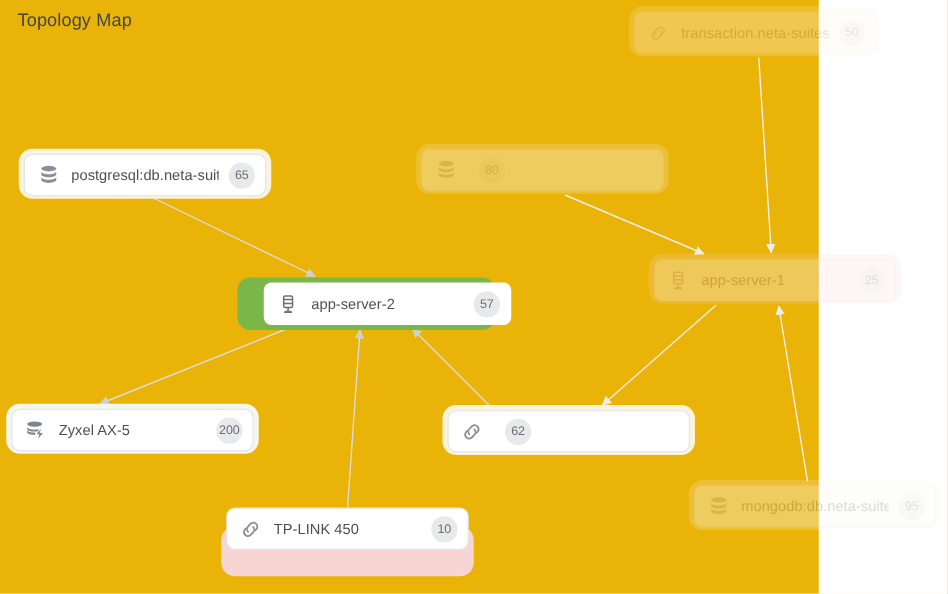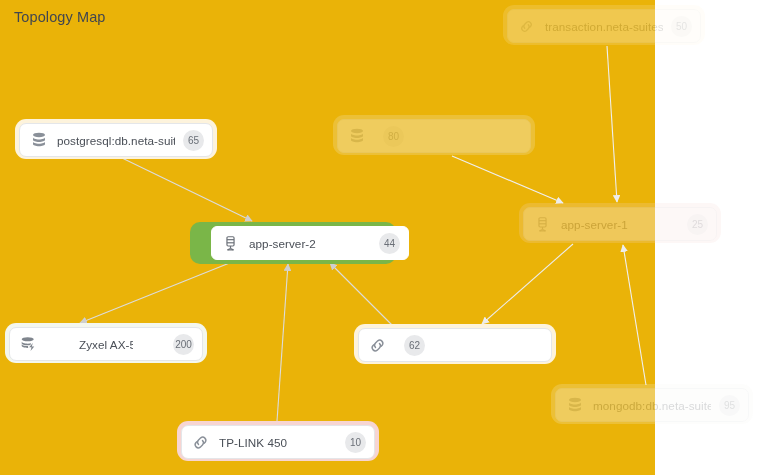--- a/index.html
+++ b/index.html
@@ -181,25 +181,25 @@
         <rect x="7" y="2.5" width="10" height="13" rx="1.6"></rect>
         <line x1="7" y1="6.6" x2="17" y2="6.6"></line>
         <line x1="7" y1="11" x2="17" y2="11"></line>
         <line x1="12" y1="15.5" x2="12" y2="19"></line>
         <line x1="7.5" y1="21" x2="16.5" y2="21"></line>
         <line x1="12" y1="19" x2="8" y2="21"></line>
         <line x1="12" y1="19" x2="16" y2="21"></line>
       </svg>
     </span>
     <span class="node-label">app-server-2</span>
-    <span class="node-badge">44</span>
+    <span class="node-badge">57</span>
   </div>
 
   <div class="node-halo halo-pale" style="left:5px; top:323px; width:202px; height:40px;"></div>
-  <div class="node border-plain" style="left:9px; top:327px; width:194px;gap:32px;">
+  <div class="node border-plain" style="left:9px; top:327px; width:194px;">
     <span class="node-icon">
       <svg width="19" height="19" viewBox="0 0 24 24" fill="#7f858d">
         <ellipse cx="11" cy="5.4" rx="7.6" ry="2.6"></ellipse>
         <path d="M3.4 8.3c0 1.5 3.4 2.7 7.6 2.7 1.6 0 3.1-.2 4.3-.5l-.9 2.2c-1 .2-2.2.3-3.4.3-4.2 0-7.6-1.2-7.6-2.7z"></path>
         <path d="M3.4 13.6c0 1.5 3.4 2.7 7.6 2.7h.6l-.2-2.3c-.14.004-.27.006-.4.006-4.2 0-7.6-1.2-7.6-2.7z"></path>
         <path d="M17.4 10.2l-4.6 5.4h3l-1.3 4.6 4.8-5.8h-3.1z"></path>
       </svg>
     </span>
     <span class="node-label">Zyxel AX-5</span>
     <span class="node-badge">200</span>
@@ -223,21 +223,21 @@
         <ellipse cx="12" cy="5.2" rx="8" ry="3"></ellipse>
         <path d="M4 8.2c0 1.7 3.6 3 8 3s8-1.3 8-3v3.3c0 1.7-3.6 3-8 3s-8-1.3-8-3z"></path>
         <path d="M4 14c0 1.7 3.6 3 8 3s8-1.3 8-3v3.4c0 1.7-3.6 3-8 3s-8-1.3-8-3z"></path>
       </svg>
     </span>
     <span class="node-label">mongodb:db.neta-suites.con</span>
     <span class="node-badge">95</span>
   </div>
 
   <div class="node-halo halo-red" style="left:177px; top:421px; width:202px; height:40px;"></div>
-  <div class="node border-plain" style="left:181px; top:425px; width:194px;">
+  <div class="node border-plain" style="left:181px; top:406px; width:194px;">
     <span class="node-icon">
       <svg width="19" height="19" viewBox="0 0 24 24" fill="none" stroke="#8a9099" stroke-width="1.8" stroke-linecap="round">
         <path d="M9.5 14.5a4 4 0 0 1 0-5.6l2.8-2.8a4 4 0 0 1 5.6 5.6l-1.3 1.3"></path>
         <path d="M14.5 9.5a4 4 0 0 1 0 5.6l-2.8 2.8a4 4 0 0 1-5.6-5.6l1.3-1.3"></path>
       </svg>
     </span>
     <span class="node-label">TP-LINK 450</span>
     <span class="node-badge">10</span>
   </div>
 

